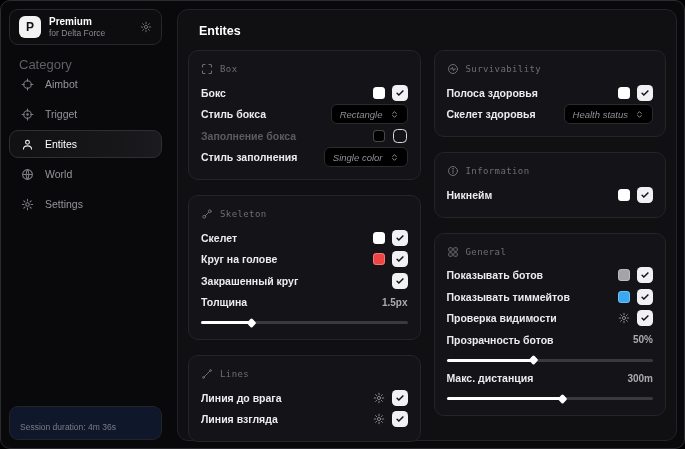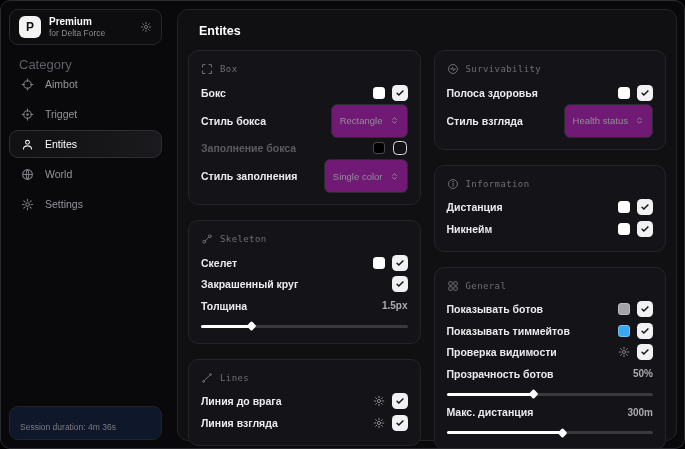--- a/index.html
+++ b/index.html
@@ -34,21 +34,21 @@
   .card-head .picon { display:flex; }
   .ptitle { font-family:"DejaVu Sans Mono", monospace; font-size:9px; letter-spacing:.4px; }
 
   .row { display:flex; align-items:center; justify-content:space-between; min-height:21.5px;gap:26px; }
   .lbl { font-size:10.5px; font-weight:600; color:#ececef; }
   .lbl.dim { color:#5b5b62; }
   .right { display:flex; align-items:center; gap:7px; }
   .swatch { width:12px; height:12px; border-radius:3.5px; box-shadow:inset 0 0 0 1px rgba(255,255,255,.28); cursor:pointer; }
   .checkbox { width:16px; height:16px; border-radius:4.5px; background:#f1f1f3; display:flex; align-items:center; justify-content:center; cursor:pointer; }
   .checkbox.un { width:14px; height:14px; background:transparent; border:1.5px solid #dcdce0; margin:1px; }
-  .select { height:20px; background:#701a75; border:1px solid #2a2a2f; border-radius:6px; display:flex; align-items:center; gap:7px; padding:16px 8px; color:#8f8f96; font-size:9.5px; cursor:pointer; }
+  .select { height:20px; background:#000000; border:1px solid #2a2a2f; border-radius:6px; display:flex; align-items:center; gap:7px; padding:4px 8px; color:#8f8f96; font-size:9.5px; cursor:pointer;font-style:italic; }
   .select .chev { display:flex; color:#8f8f96; }
   .mini-gear { display:flex; color:#86868d; cursor:pointer; }
   .value { font-size:10px; font-weight:600; color:#aaaaaf; }
   .slider { position:relative; height:3px; background:#39393e; border-radius:2px; margin:8px 0 4px; cursor:pointer; }
   .slider .fill { position:absolute; left:0; top:0; height:100%; background:#ffffff; border-radius:2px; }
   .slider .thumb { position:absolute; right:-4px; top:50%; width:7px; height:7px; background:#ffffff; transform:translateY(-50%) rotate(45deg); border-radius:1.5px; cursor:grab; }
   .gap-top { margin-top:6px; }
 </style>
 </head>
 <body>
@@ -251,20 +251,31 @@
             <span class="right">
               <span class="swatch" style="background: rgb(255, 255, 255);"></span>
               <span class="checkbox">
                   <svg width="10" height="10" viewBox="0 0 24 24">
                     <use href="#i-check"></use>
                   </svg>
                 </span>
             </span>
           </div>
           <div class="row">
+            <span class="lbl">Круг на голове</span>
+            <span class="right">
+              <span class="swatch" style="background: rgb(239, 68, 68);"></span>
+              <span class="checkbox">
+                  <svg width="10" height="10" viewBox="0 0 24 24">
+                    <use href="#i-check"></use>
+                  </svg>
+                </span>
+            </span>
+          </div>
+          <div class="row">
             <span class="lbl">Закрашенный круг</span>
             <span class="right">
               <span class="checkbox">
                   <svg width="10" height="10" viewBox="0 0 24 24">
                     <use href="#i-check"></use>
                   </svg>
                 </span>
             </span>
           </div>
           <div class="row">
@@ -336,21 +347,21 @@
             <span class="right">
               <span class="swatch" style="background: rgb(255, 255, 255);"></span>
               <span class="checkbox">
                   <svg width="10" height="10" viewBox="0 0 24 24">
                     <use href="#i-check"></use>
                   </svg>
                 </span>
             </span>
           </div>
           <div class="row">
-            <span class="lbl">Стиль взгляда</span>
+            <span class="lbl">Скелет здоровья</span>
             <span class="select">
               <span>Health status</span>
               <span class="chev">
                   <svg width="9" height="9" viewBox="0 0 24 24">
                     <use href="#i-chev-ud"></use>
                   </svg>
                 </span>
             </span>
           </div>
         </section>
@@ -358,31 +369,20 @@
         <section class="card">
           <div class="card-head">
             <span class="picon">
                 <svg width="12" height="12" viewBox="0 0 24 24">
                   <use href="#i-info"></use>
                 </svg>
               </span>
             <span class="ptitle">Information</span>
           </div>
           <div class="row">
-            <span class="lbl">Дистанция</span>
-            <span class="right">
-              <span class="swatch" style="background: rgb(255, 255, 255);"></span>
-              <span class="checkbox">
-                  <svg width="10" height="10" viewBox="0 0 24 24">
-                    <use href="#i-check"></use>
-                  </svg>
-                </span>
-            </span>
-          </div>
-          <div class="row">
             <span class="lbl">Никнейм</span>
             <span class="right">
               <span class="swatch" style="background: rgb(255, 255, 255);"></span>
               <span class="checkbox">
                   <svg width="10" height="10" viewBox="0 0 24 24">
                     <use href="#i-check"></use>
                   </svg>
                 </span>
             </span>
           </div>

